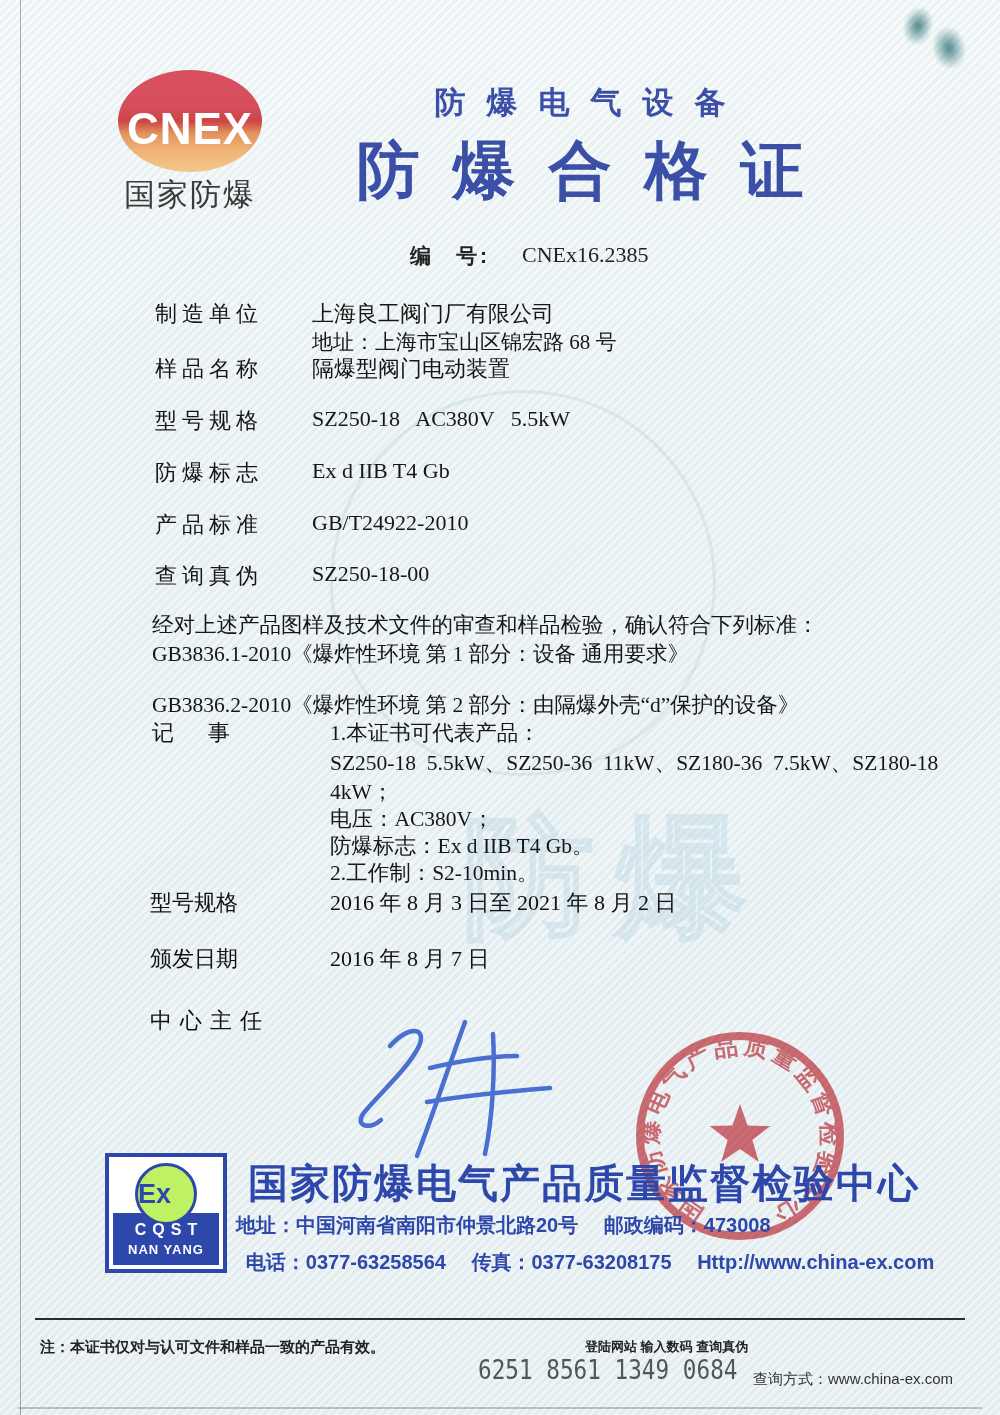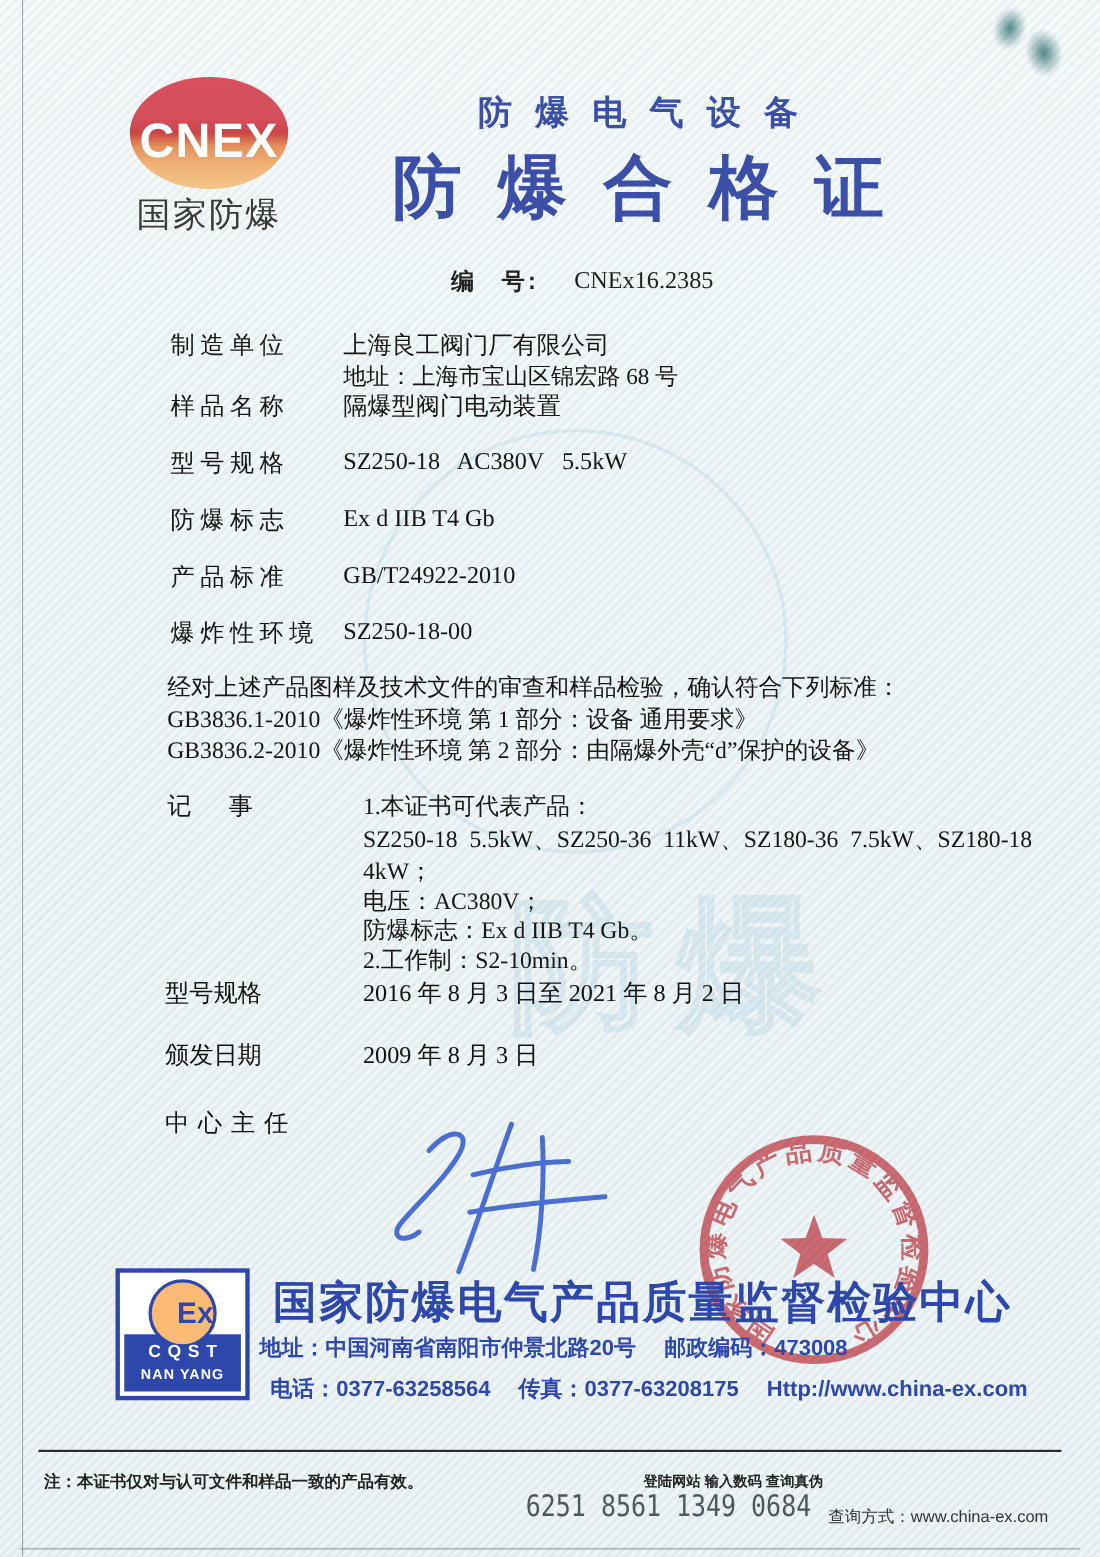--- a/index.html
+++ b/index.html
@@ -45,22 +45,22 @@
   .dlab{position:absolute;left:150px;font-size:22px;color:#111;}
   .dval{position:absolute;left:330px;font-size:22px;font-family:"Liberation Serif",serif;white-space:pre;color:#111;}
   .director{position:absolute;left:150px;top:1006px;font-size:22px;letter-spacing:8px;color:#111;}
   .signature{position:absolute;left:335px;top:1016px;}
   
   .seal{position:absolute;left:622px;top:1018px;opacity:.85;mix-blend-mode:multiply;}
   
   .badge{position:absolute;left:105px;top:1153px;width:122px;height:120px;border:4px solid #2d47ab;background:#fff;box-sizing:border-box;padding:4px;}
   .badge-in{position:relative;width:100%;height:100%;}
   .badge-band{position:absolute;left:0;bottom:0;width:100%;height:52px;background:#2d47ab;}
-  .badge-circle{position:absolute;left:50%;top:2px;transform:translateX(-50%);width:56px;height:56px;border:3px solid #2d47ab;border-radius:50%;background:#fdba74;
-    display:flex;align-items:center;justify-content:flex-end;z-index:2;}
+  .badge-circle{position:absolute;left:50%;top:2px;transform:translateX(-50%);width:56px;height:56px;border:3px solid #2d47ab;border-radius:50%;background:#bef264;
+    display:flex;align-items:center;justify-content:flex-start;z-index:2;}
   .badge-circle span{font-size:27px;font-weight:bold;color:#2d47ab;}
   .badge-cqst{position:absolute;left:0;bottom:26px;width:100%;text-align:center;color:#fff;font-size:16px;font-weight:bold;letter-spacing:6px;text-indent:6px;z-index:3;}
   .badge-ny{position:absolute;left:0;bottom:8px;width:100%;text-align:center;color:#fff;font-size:13px;font-weight:bold;letter-spacing:1px;z-index:3;}
   .org-name{position:absolute;left:238px;top:1156px;width:692px;text-align:center;
     font-size:40px;font-weight:bold;color:#2d47ab;font-family:"Liberation Serif",serif;letter-spacing:2px;white-space:pre;}
   .org-addr{position:absolute;left:236px;top:1212px;width:680px;text-align:left;font-size:20px;font-weight:bold;color:#2d47ab;white-space:pre;}
   .org-tel{position:absolute;left:235px;top:1249px;width:710px;text-align:center;font-size:20px;font-weight:bold;color:#2d47ab;white-space:pre;}
   
   .rule{position:absolute;left:35px;top:1318px;width:930px;height:2px;background:#2c2c2c;}
   .note{position:absolute;left:40px;top:1338px;font-size:15px;font-weight:600;color:#222;white-space:pre;}
@@ -108,40 +108,40 @@
   </div>
   <div class="frow" style="top:458px">
     <span class="flab">防爆标志</span>
     <span class="fval">Ex d IIB T4 Gb</span>
   </div>
   <div class="frow" style="top:510px">
     <span class="flab">产品标准</span>
     <span class="fval">GB/T24922-2010</span>
   </div>
   <div class="frow" style="top:561px">
-    <span class="flab">爆炸性环境</span>
+    <span class="flab">查询真伪</span>
     <span class="fval">SZ250-18-00</span>
   </div>
 
   <div class="cline" style="top:610px">经对上述产品图样及技术文件的审查和样品检验，确认符合下列标准：</div>
   <div class="cline" style="top:639px">GB3836.1-2010《爆炸性环境 第 1 部分：设备 通用要求》</div>
-  <div class="cline" style="top:667px">GB3836.2-2010《爆炸性环境 第 2 部分：由隔爆外壳“d”保护的设备》</div>
+  <div class="cline" style="top:690px">GB3836.2-2010《爆炸性环境 第 2 部分：由隔爆外壳“d”保护的设备》</div>
 
   <div class="rlab">记　事</div>
   <div class="rline" style="top:718px">1.本证书可代表产品：</div>
   <div class="rline" style="top:748px">SZ250-18  5.5kW、SZ250-36  11kW、SZ180-36  7.5kW、SZ180-18</div>
   <div class="rline" style="top:777px">4kW；</div>
   <div class="rline" style="top:804px">电压：AC380V；</div>
   <div class="rline" style="top:831px">防爆标志：Ex d IIB T4 Gb。</div>
   <div class="rline" style="top:858px">2.工作制：S2-10min。</div>
 
   <div class="dlab" style="top:888px">型号规格</div>
   <div class="dval" style="top:888px">2016 年 8 月 3 日至 2021 年 8 月 2 日</div>
   <div class="dlab" style="top:944px">颁发日期</div>
-  <div class="dval" style="top:944px">2009 年 8 月 3 日</div>
+  <div class="dval" style="top:944px">2016 年 8 月 7 日</div>
 
   <div class="director">中心主任</div>
   <svg class="signature" width="250" height="150" viewBox="0 0 250 150">
     <g fill="none" stroke="#4a6fd0" stroke-width="4.5" stroke-linecap="round">
       <path d="M55,30 C75,8 92,12 84,30 C74,52 38,84 28,98 C20,110 34,114 46,104"></path>
       <path d="M130,6 C116,44 96,104 82,140"></path>
       <path d="M95,52 C130,44 162,40 182,40"></path>
       <path d="M92,86 C140,78 190,74 215,72"></path>
       <path d="M158,18 C160,52 158,100 150,138"></path>
     </g>

